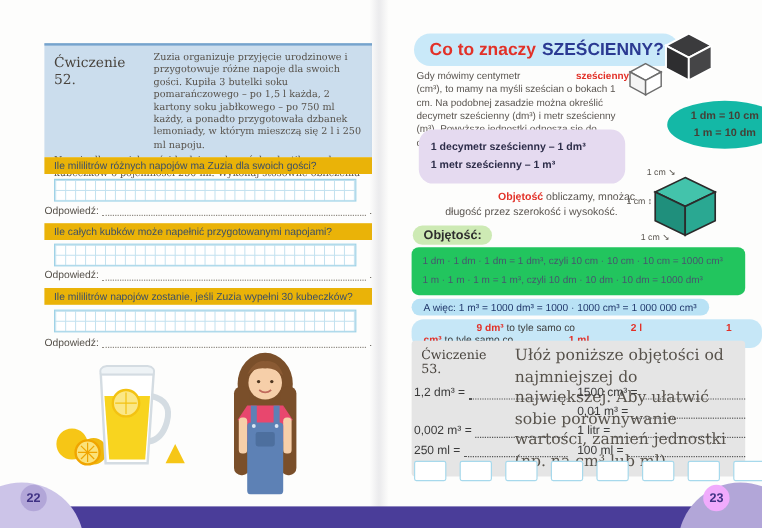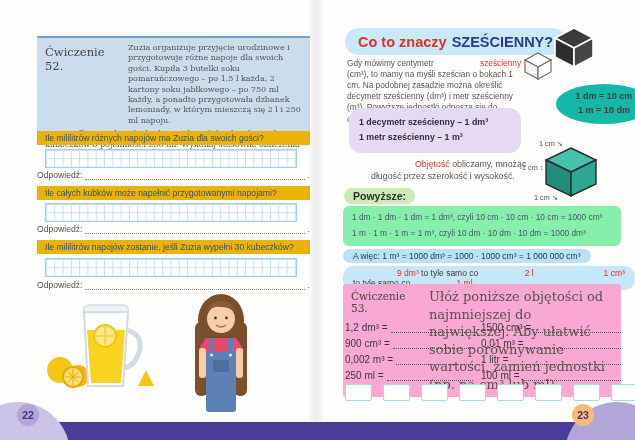--- a/index.html
+++ b/index.html
@@ -29,43 +29,43 @@
   .answer .dots{flex:1;border-bottom:1px dotted #8f8a83;height:9px;}
 
   
   #footer-band{left:0;top:422px;width:635px;height:18px;background:#4a3d99;}
   .arc{border-radius:50%;}
   #arc-left{left:-34px;top:402px;width:104px;height:104px;background:#ccc4e8;}
   #arc-right{left:565px;top:402px;width:104px;height:104px;background:#b2a6d8;}
   .page-badge{width:22px;height:22px;border-radius:50%;font-size:10.5px;font-weight:bold;color:#3f3284;
               display:flex;align-items:center;justify-content:center;}
   #badge-22{left:17px;top:404px;background:#b2a6d8;}
-  #badge-23{left:572px;top:404px;background:#fdba74;}
+  #badge-23{left:586px;top:404px;background:#f0abfc;}
 
   
   #title-bubble{left:345px;top:28px;height:27px;padding:0 13px;background:#c9e9f9;border-radius:15px;
                 display:inline-flex;align-items:center;font-weight:bold;font-size:14.5px;white-space:nowrap;}
   .t-red{color:#e23128;text-align:right;} .t-blue{color:#2b3a92;margin-left:5px;}
   #intro-p{left:347px;top:58px;width:180px;font-size:8.3px;color:#5a5550;line-height:1.34;}
-  .red-b{color:#e23128;font-weight:normal;padding-left:44px;}
+  .red-b{color:#e23128;font-weight:bold;padding-left:44px;}
   #units-oval{left:556px;top:84px;width:96px;height:40px;background:#14b8a6;border-radius:50%;
               display:flex;flex-direction:column;align-items:center;justify-content:center;
               font-weight:bold;font-size:9px;color:#453f36;line-height:1.55;}
   #unit-defs{left:349px;top:108px;width:172px;background:#e5daf0;border-radius:12px;padding:7px 10px;
              box-sizing:border-box;font-weight:bold;font-size:8.8px;color:#2d2d49;line-height:1.75;}
   #volume-p{left:371px;top:159px;width:168px;font-size:8.8px;color:#5a5550;line-height:1.35;}
   #przyklad-pill{left:344px;top:188px;background:#cdeab4;border-radius:9px;padding:2px 9px;
                  font-weight:bold;font-size:10.5px;color:#2e2e2e;display:inline-block;}
-  #example-box{left:343px;top:206px;width:278px;background:#86efac;border-radius:6px;padding:4px 9px;
+  #example-box{left:343px;top:206px;width:278px;background:#22c55e;border-radius:6px;padding:4px 9px;
                box-sizing:border-box;font-size:8.3px;color:#47566e;line-height:1.9;}
   .pill-blue{background:#b9e2f5;border-radius:10px;padding:2px 10px;font-size:8.5px;display:inline-block;}
   #conclusion-pill{left:343px;top:249px;color:#21386b;}
   #equiv-pill{left:343px;top:266px;color:#3c3c3c;background:#c6e7f7;}
   #equiv-pill .gap{display:inline-block;width:26px;}
-  #ex53-box{left:343px;top:284px;width:278px;background:#f9a8d4;border-radius:3px;padding:4px 8px;
+  #ex53-box{left:343px;top:284px;width:278px;background:#e5e5e5;border-radius:3px;padding:4px 8px;
             box-sizing:border-box;display:flex;gap:8px;}
   #ex53-box .ex-label{font-size:10.5px;width:70px;}
   #ex53-box .ex-intro{font-size:13px;line-height:1.35;}
   .ex-row{display:flex;align-items:flex-end;font-size:10px;color:#3a3a3a;gap:3px;height:13px;}
   .ex-row .dots{flex:1;border-bottom:1.3px dotted #555;height:9px;}
   .col1{left:345px;width:128px;} .col2{left:481px;width:140px;}
   #sort-boxes{left:345px;top:384px;display:flex;gap:11px;}
   .sort-box{width:25px;height:15px;border:1.6px solid #a7d9ec;border-radius:2px;background:#fff;}
 
   .cube-label{position:absolute;font-size:7.3px;color:#56524c;}
@@ -188,44 +188,40 @@
 
   <svg class="abs" style="left:540px;top:146px" width="62" height="52" viewBox="0 0 62 52">
     <polygon points="31,2 56,14 31,26 6,14" fill="#43c3ab" stroke="#2b2b2b" stroke-width="1.4"></polygon>
     <polygon points="6,14 31,26 31,50 6,38" fill="#1f8f7c" stroke="#2b2b2b" stroke-width="1.4"></polygon>
     <polygon points="56,14 31,26 31,50 56,38" fill="#2aa892" stroke="#2b2b2b" stroke-width="1.4"></polygon>
   </svg>
   <span class="cube-label" style="left:539px;top:139px"><span>1 cm</span> ↘</span>
   <span class="cube-label" style="left:522px;top:163px"><span>1 cm</span> ↕</span>
   <span class="cube-label" style="left:534px;top:193px"><span>1 cm</span> ↘</span>
 
-  <div class="abs" id="przyklad-pill">Powyższe:</div>
+  <div class="abs" id="przyklad-pill">Objętość:</div>
 
   <div class="abs" id="example-box">
     <div>1 dm · 1 dm · 1 dm = 1 dm³, czyli 10 cm · 10 cm · 10 cm = 1000 cm³</div>
     <div>1 m · 1 m · 1 m = 1 m³, czyli 10 dm · 10 dm · 10 dm = 1000 dm³</div>
   </div>
 
   <div class="abs pill-blue" id="conclusion-pill">A więc: 1 m³ = 1000 dm³ = 1000 · 1000 cm³ = 1 000 000 cm³</div>
 
   <div class="abs pill-blue" id="equiv-pill">
     <span class="red-b">9 dm³</span><span> to tyle samo co </span><span class="red-b">2 l</span><span class="gap"></span><span class="red-b">1 cm³</span><span> to tyle samo co </span><span class="red-b">1 ml</span>
   </div>
 
   <div class="abs serif" id="ex53-box">
     <div class="ex-label">Ćwiczenie 53.</div>
     <div class="ex-intro">Ułóż poniższe objętości od najmniejszej do największej. Aby ułatwić sobie porównywanie wartości, zamień jednostki (np. na cm³ lub ml).</div>
   </div>
 
   <div class="abs ex-row col1" style="top:320px">
     <span>1,2 dm³ =</span>
-      <span class="dots"></span>
-  </div>
-  <div class="abs ex-row col1" style="top:336px">
-    <span>900 cm³ =</span>
       <span class="dots"></span>
   </div>
   <div class="abs ex-row col1" style="top:352px">
     <span>0,002 m³ =</span>
       <span class="dots"></span>
   </div>
   <div class="abs ex-row col1" style="top:368px">
     <span>250 ml =</span>
       <span class="dots"></span>
   </div>

